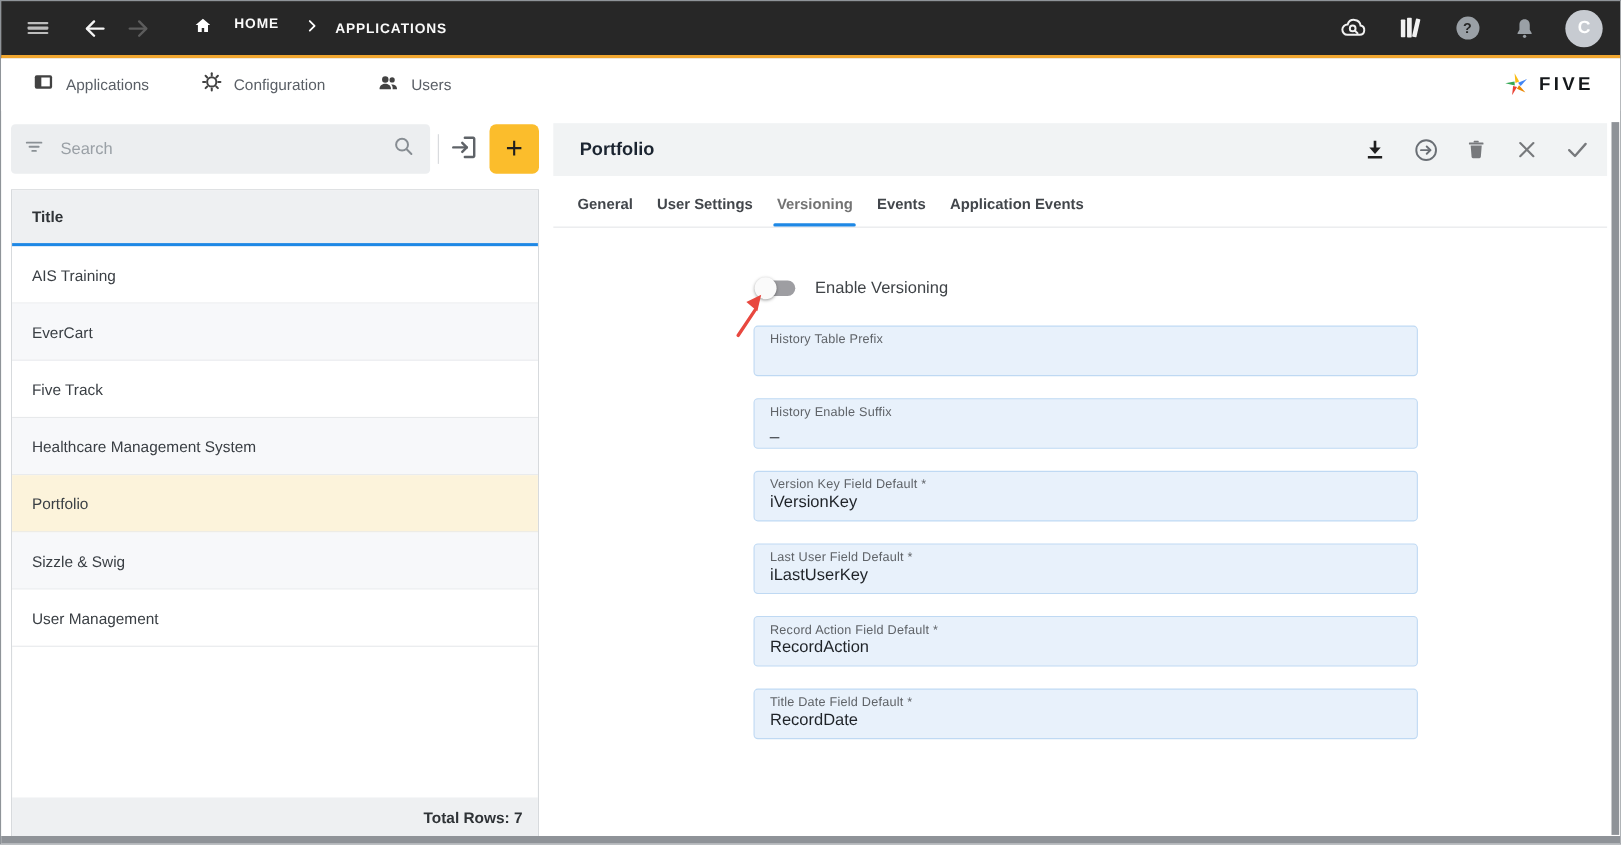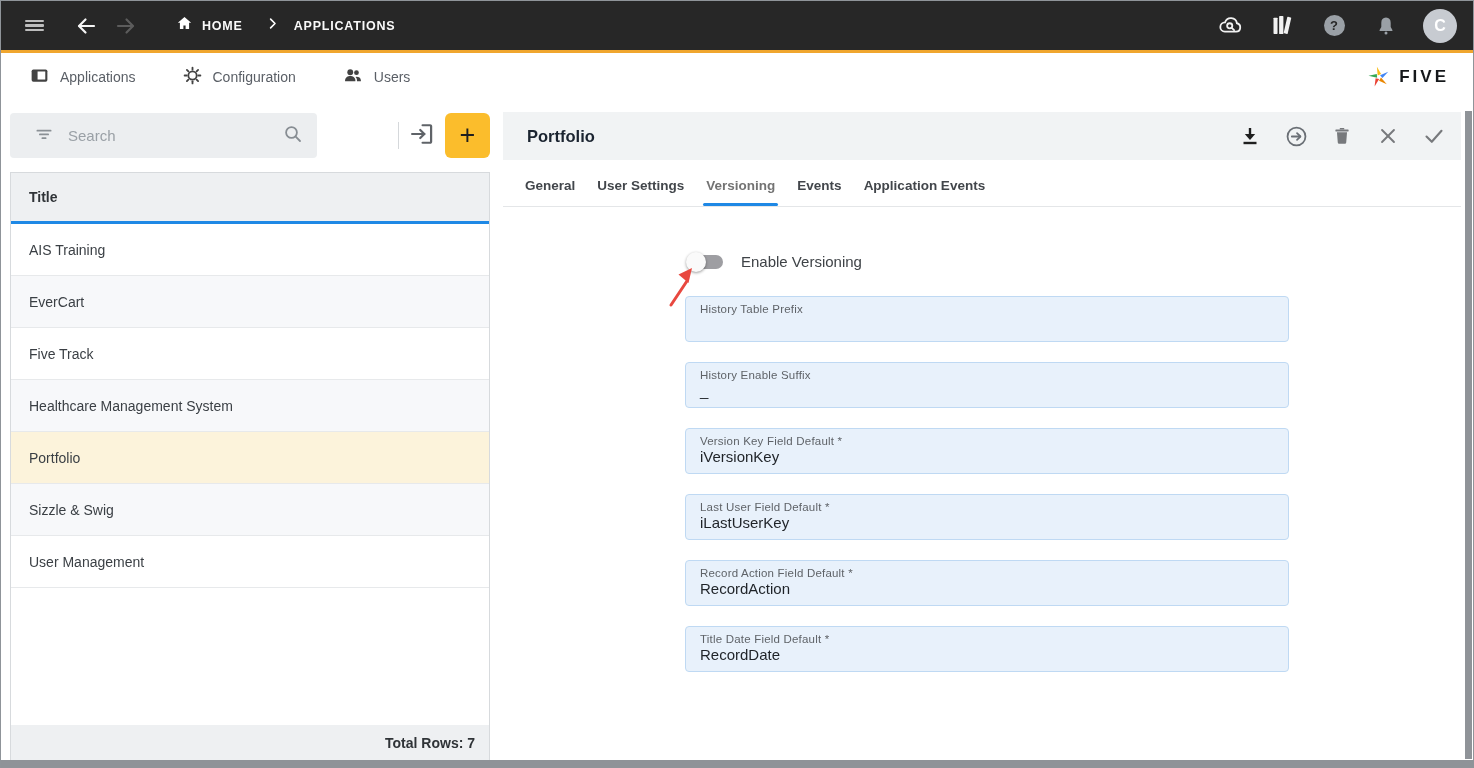--- a/index.html
+++ b/index.html
@@ -6,36 +6,36 @@
   html,body { width:1474px; height:768px; background:#fff; font-family:"Liberation Sans", sans-serif; }
   .viewport { position:relative; width:1474px; height:768px; background:#fff; border:1px solid #8f9499; overflow:hidden; }
 
   
   .topbar { position:absolute; left:0; top:0; right:0; height:52px; background:#272727; border-bottom:3px solid #F0A62F; display:flex; align-items:center; }
   .tb-btn { display:flex; align-items:center; justify-content:center; width:30px; height:30px; cursor:pointer; }
   .hamburger { margin-left:18px; }
   .hamburger .bar { display:block; width:19px; height:2.4px; background:#BDBDBD; margin:2.3px 0; border-radius:1px; }
   .nav-back { margin-left:22px; }
   .nav-fwd { margin-left:10px; }
-  .crumb { display:flex; align-items:center; gap:8px; margin-left:34px; cursor:pointer; }
+  .crumb { display:flex; align-items:flex-start; gap:19px; margin-left:34px; cursor:pointer; }
   .crumb-label { color:#FAFAFA; font-size:12.5px; font-weight:700; letter-spacing:.8px; }
   .crumb-chevron { margin-left:22px; margin-right:14px; }
   .tb-right { margin-left:auto; display:flex; align-items:center; gap:22px; margin-right:16px; }
   .help-circle { width:21px; height:21px; border-radius:50%; background:#9AA0A6; color:#272727; font-size:13px; font-weight:700; display:flex; align-items:center; justify-content:center; }
   .avatar { width:34px; height:34px; border-radius:50%; background:#C7CBD1; color:#FFFFFF; font-size:16px; font-weight:700; display:flex; align-items:center; justify-content:center; }
 
   
   .modulebar { position:absolute; left:0; top:52px; right:0; height:48px; background:#fff; display:flex; align-items:center; padding-left:28px; gap:46px; }
   .module-item { display:flex; align-items:center; gap:10px; cursor:pointer; }
   .module-label { font-size:14px; font-weight:500; color:#5A5F66; }
   .brand { position:absolute; right:24px; top:50%; transform:translateY(-50%); display:flex; align-items:center; gap:7px; }
   .brand-text { font-size:17px; font-weight:700; letter-spacing:3px; color:#15181B; }
 
   
-  .search-box { position:absolute; left:9px; top:112px; width:307px; height:45px; background:#ECEEF0; border-radius:4px; display:flex; align-items:center; padding:0 12px 0 24px; }
+  .search-box { position:absolute; left:9px; top:112px; width:381px; height:45px; background:#ECEEF0; border-radius:4px; display:flex; align-items:center; padding:0 12px 0 11px; }
   .search-input { flex:1; margin-left:14px; border:none; outline:none; background:transparent; font-size:15px; color:#3C4043; font-family:"Liberation Sans", sans-serif; }
   .search-input::placeholder { color:#9AA0A6; }
   .v-divider { position:absolute; left:397px; top:121px; width:1px; height:27px; background:#D5D8DB; }
   .import-btn { position:absolute; left:403px; top:117px; width:36px; height:36px; display:flex; align-items:center; justify-content:center; cursor:pointer; }
   .add-btn { position:absolute; left:444px; top:112px; width:45px; height:45px; background:#FBBD2C; border-radius:6px; display:flex; align-items:center; justify-content:center; font-size:27px; font-weight:400; color:#1F1F1F; cursor:pointer; }
 
   
   .list { position:absolute; left:9px; top:171px; width:480px; height:590px; background:#fff; border:1px solid #D7DADD; }
   .list-header { height:51px; background:#EEF0F2; border-bottom:3px solid #1E88E5; display:flex; align-items:center; padding-left:18px; font-size:14px; font-weight:700; color:#2F3337; }
   .list ul { list-style:none; }

